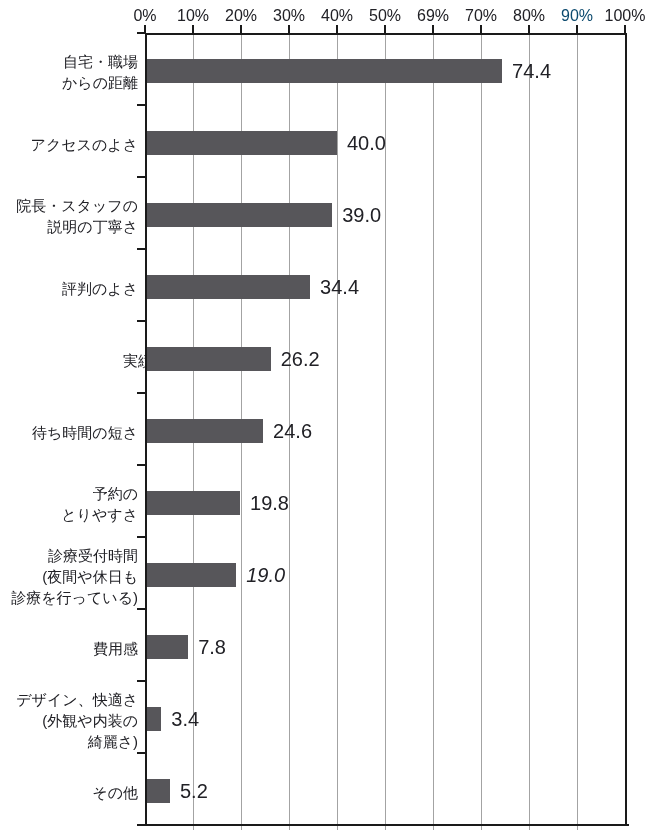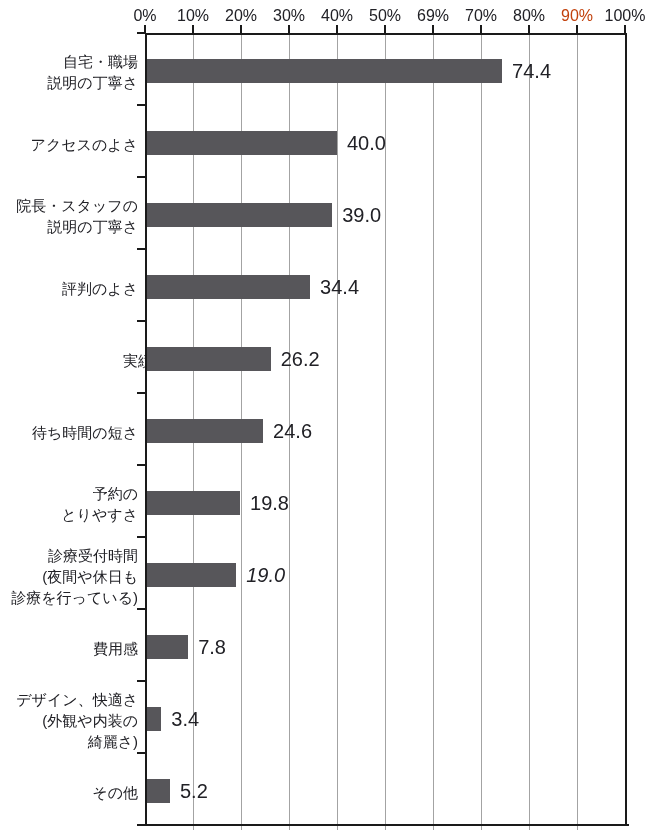--- a/index.html
+++ b/index.html
@@ -124,26 +124,26 @@
   <div id="x-labels" class="abs">
       <div class="x-label" style="left: 113px; top: 6px; color: rgb(33, 33, 38);">0%</div>
       <div class="x-label" style="left: 161px; top: 6px; color: rgb(33, 33, 38);">10%</div>
       <div class="x-label" style="left: 209px; top: 6px; color: rgb(33, 33, 38);">20%</div>
       <div class="x-label" style="left: 257px; top: 6px; color: rgb(33, 33, 38);">30%</div>
       <div class="x-label" style="left: 305px; top: 6px; color: rgb(33, 33, 38);">40%</div>
       <div class="x-label" style="left: 353px; top: 6px; color: rgb(33, 33, 38);">50%</div>
       <div class="x-label" style="left: 401px; top: 6px; color: rgb(33, 33, 38);">69%</div>
       <div class="x-label" style="left: 449px; top: 6px; color: rgb(33, 33, 38); text-align: center;">70%</div>
       <div class="x-label" style="left: 497px; top: 6px; color: rgb(33, 33, 38);">80%</div>
-      <div class="x-label" style="left: 545px; top: 6px; color: #c2410c;">90%</div>
+      <div class="x-label" style="left: 545px; top: 6px; color: #0c4a6e;">90%</div>
       <div class="x-label" style="left: 593px; top: 6px; color: rgb(33, 33, 38);">100%</div>
     </div>
   <div id="cat-labels" class="abs">
       <div class="cat-label" style="top: 36px; height: 72px; color: rgb(33, 33, 38);">自宅・職場
-説明の丁寧さ</div>
+からの距離</div>
       <div class="cat-label" style="top: 108px; height: 72px; color: rgb(33, 33, 38);">アクセスのよさ</div>
       <div class="cat-label" style="top: 180px; height: 72px; color: rgb(33, 33, 38);">院長・スタッフの
 説明の丁寧さ</div>
       <div class="cat-label" style="top: 252px; height: 72px; color: rgb(33, 33, 38);">評判のよさ</div>
       <div class="cat-label" style="top: 324px; height: 72px; color: rgb(33, 33, 38); padding-left: 15px;">実績</div>
       <div class="cat-label" style="top: 396px; height: 72px; color: rgb(33, 33, 38);">待ち時間の短さ</div>
       <div class="cat-label" style="top: 468px; height: 72px; color: rgb(33, 33, 38);">予約の
 とりやすさ</div>
       <div class="cat-label" style="top: 540px; height: 72px; color: rgb(33, 33, 38);">診療受付時間
 (夜間や休日も

